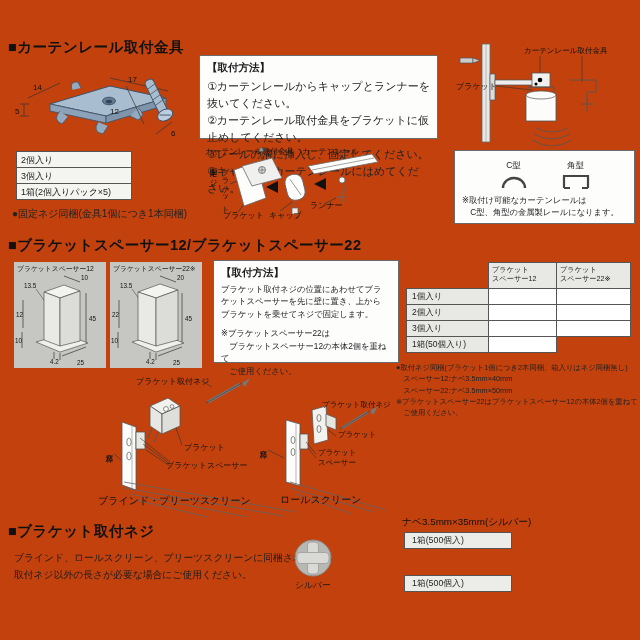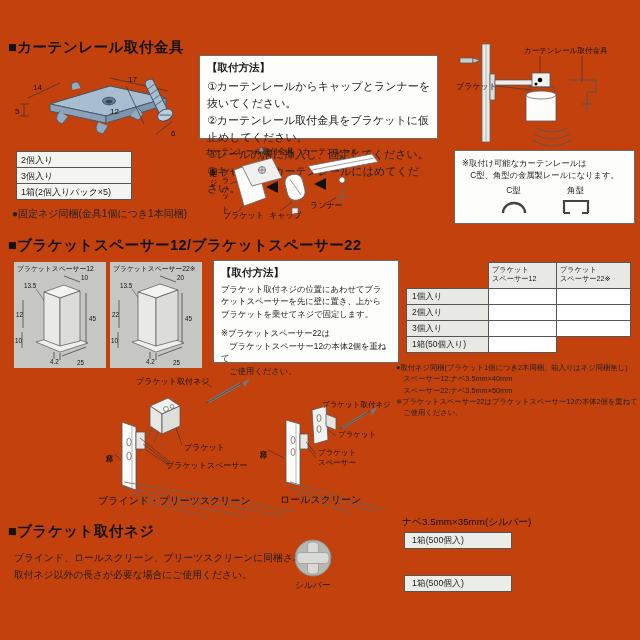--- a/index.html
+++ b/index.html
@@ -144,36 +144,36 @@
     <line x1="129" y1="64" x2="141" y2="64" stroke="#555" stroke-width=".9"></line>
     <line x1="135" y1="58" x2="135" y2="72" stroke="#555" stroke-width=".9"></line>
     <path d="M84,88 q16,8 32,0" fill="none" stroke="#555" stroke-width=".8"></path>
     <path d="M82,94 q18,10 36,0" fill="none" stroke="#555" stroke-width=".8"></path>
     <path d="M80,100 q20,12 40,0" fill="none" stroke="#555" stroke-width=".8"></path>
   </svg>
   <span class="abs dlabel-s" style="left:524px;top:46px;">カーテンレール取付金具</span>
   <span class="abs dlabel" style="left:456px;top:81px;">ブラケット</span>
 
   <div class="abs box" style="left:454px;top:150px;width:181px;height:74px;padding:6px 7px 4px 7px;">
-    <div style="font-size:8.3px;line-height:1.5;white-space:pre-line;">※取付け可能なカーテンレールは
-　C型、角型の金属製レールになります。</div>
     <div style="display:flex;justify-content:center;gap:28px;margin-top:3px;">
       <div style="text-align:center;">
         <div style="font-size:8.5px;">C型</div>
         <svg width="34" height="18" viewBox="0 0 34 18">
           <path d="M6,16 A11,10 0 1 1 28,16" fill="none" stroke="#444" stroke-width="2.4"></path>
         </svg>
       </div>
       <div style="text-align:center;">
         <div style="font-size:8.5px;">角型</div>
         <svg width="34" height="18" viewBox="0 0 34 18">
           <path d="M5,16 V4 H29 V16 M5,16 h6 M29,16 h-6" fill="none" stroke="#444" stroke-width="2.2"></path>
         </svg>
       </div>
     </div>
+    <div style="font-size:8.3px;line-height:1.5;white-space:pre-line;">※取付け可能なカーテンレールは
+　C型、角型の金属製レールになります。</div>
   </div>
 
   <div class="abs sec-title" style="left:8px;top:236px;">■ブラケットスペーサー12/ブラケットスペーサー22</div>
 
   <div class="abs panel" style="left:14px;top:262px;width:92px;height:106px;">
     <svg width="92" height="106" viewBox="0 0 92 106">
       <text x="3" y="9" font-size="6.8" fill="#111">ブラケットスペーサー12</text>
       <line x1="22" y1="27" x2="60" y2="80" stroke="#333" stroke-width=".5"></line>
       <line class="dim" x1="50" y1="14" x2="66" y2="20"></line>
       <line class="dim" x1="9" y1="38" x2="9" y2="66"></line>

